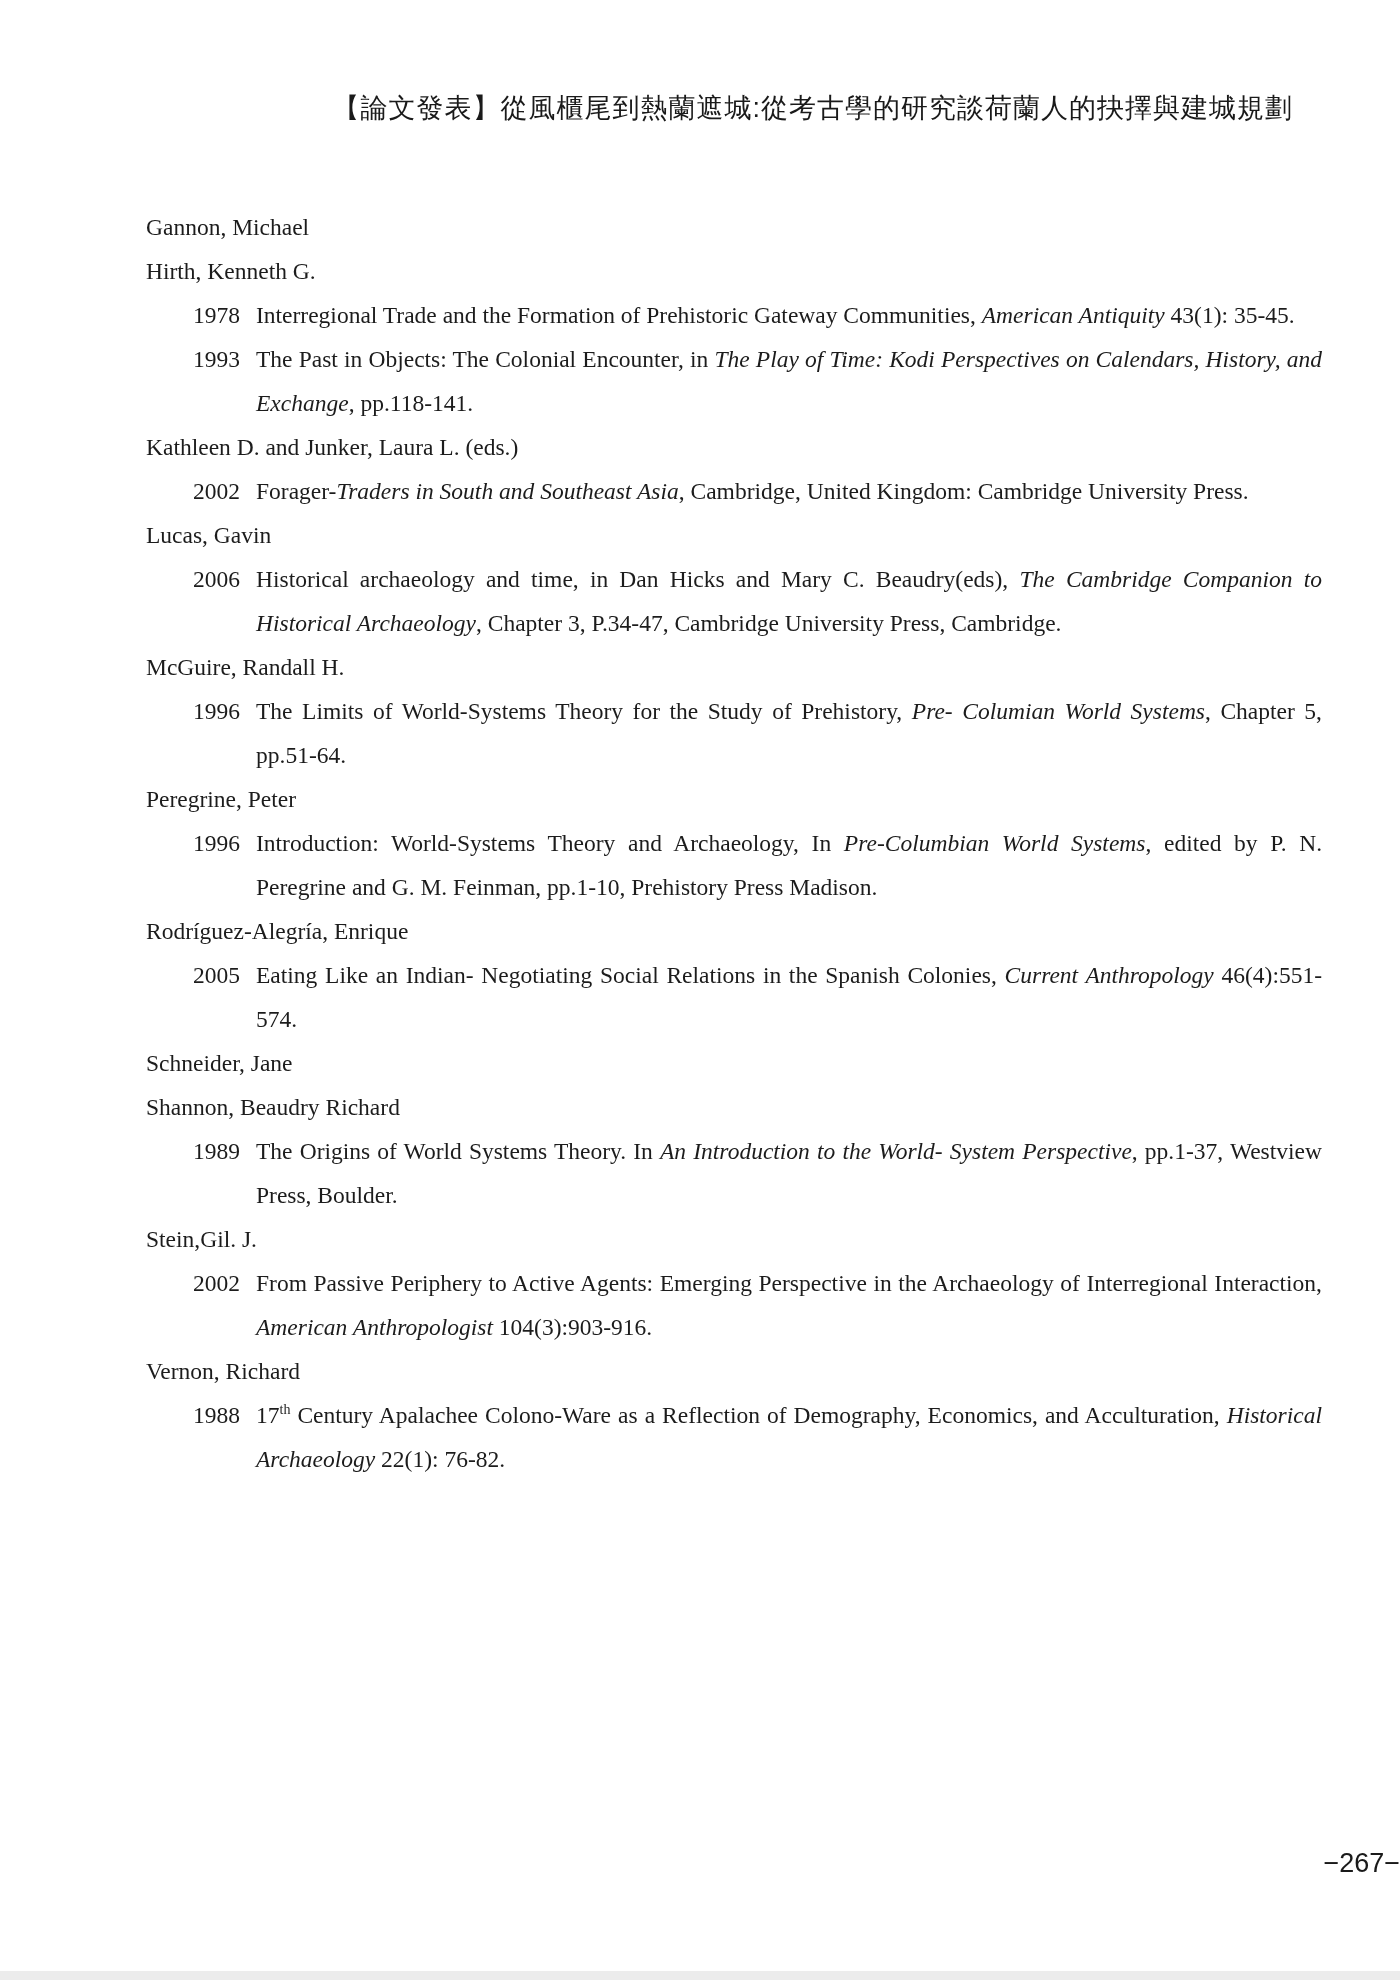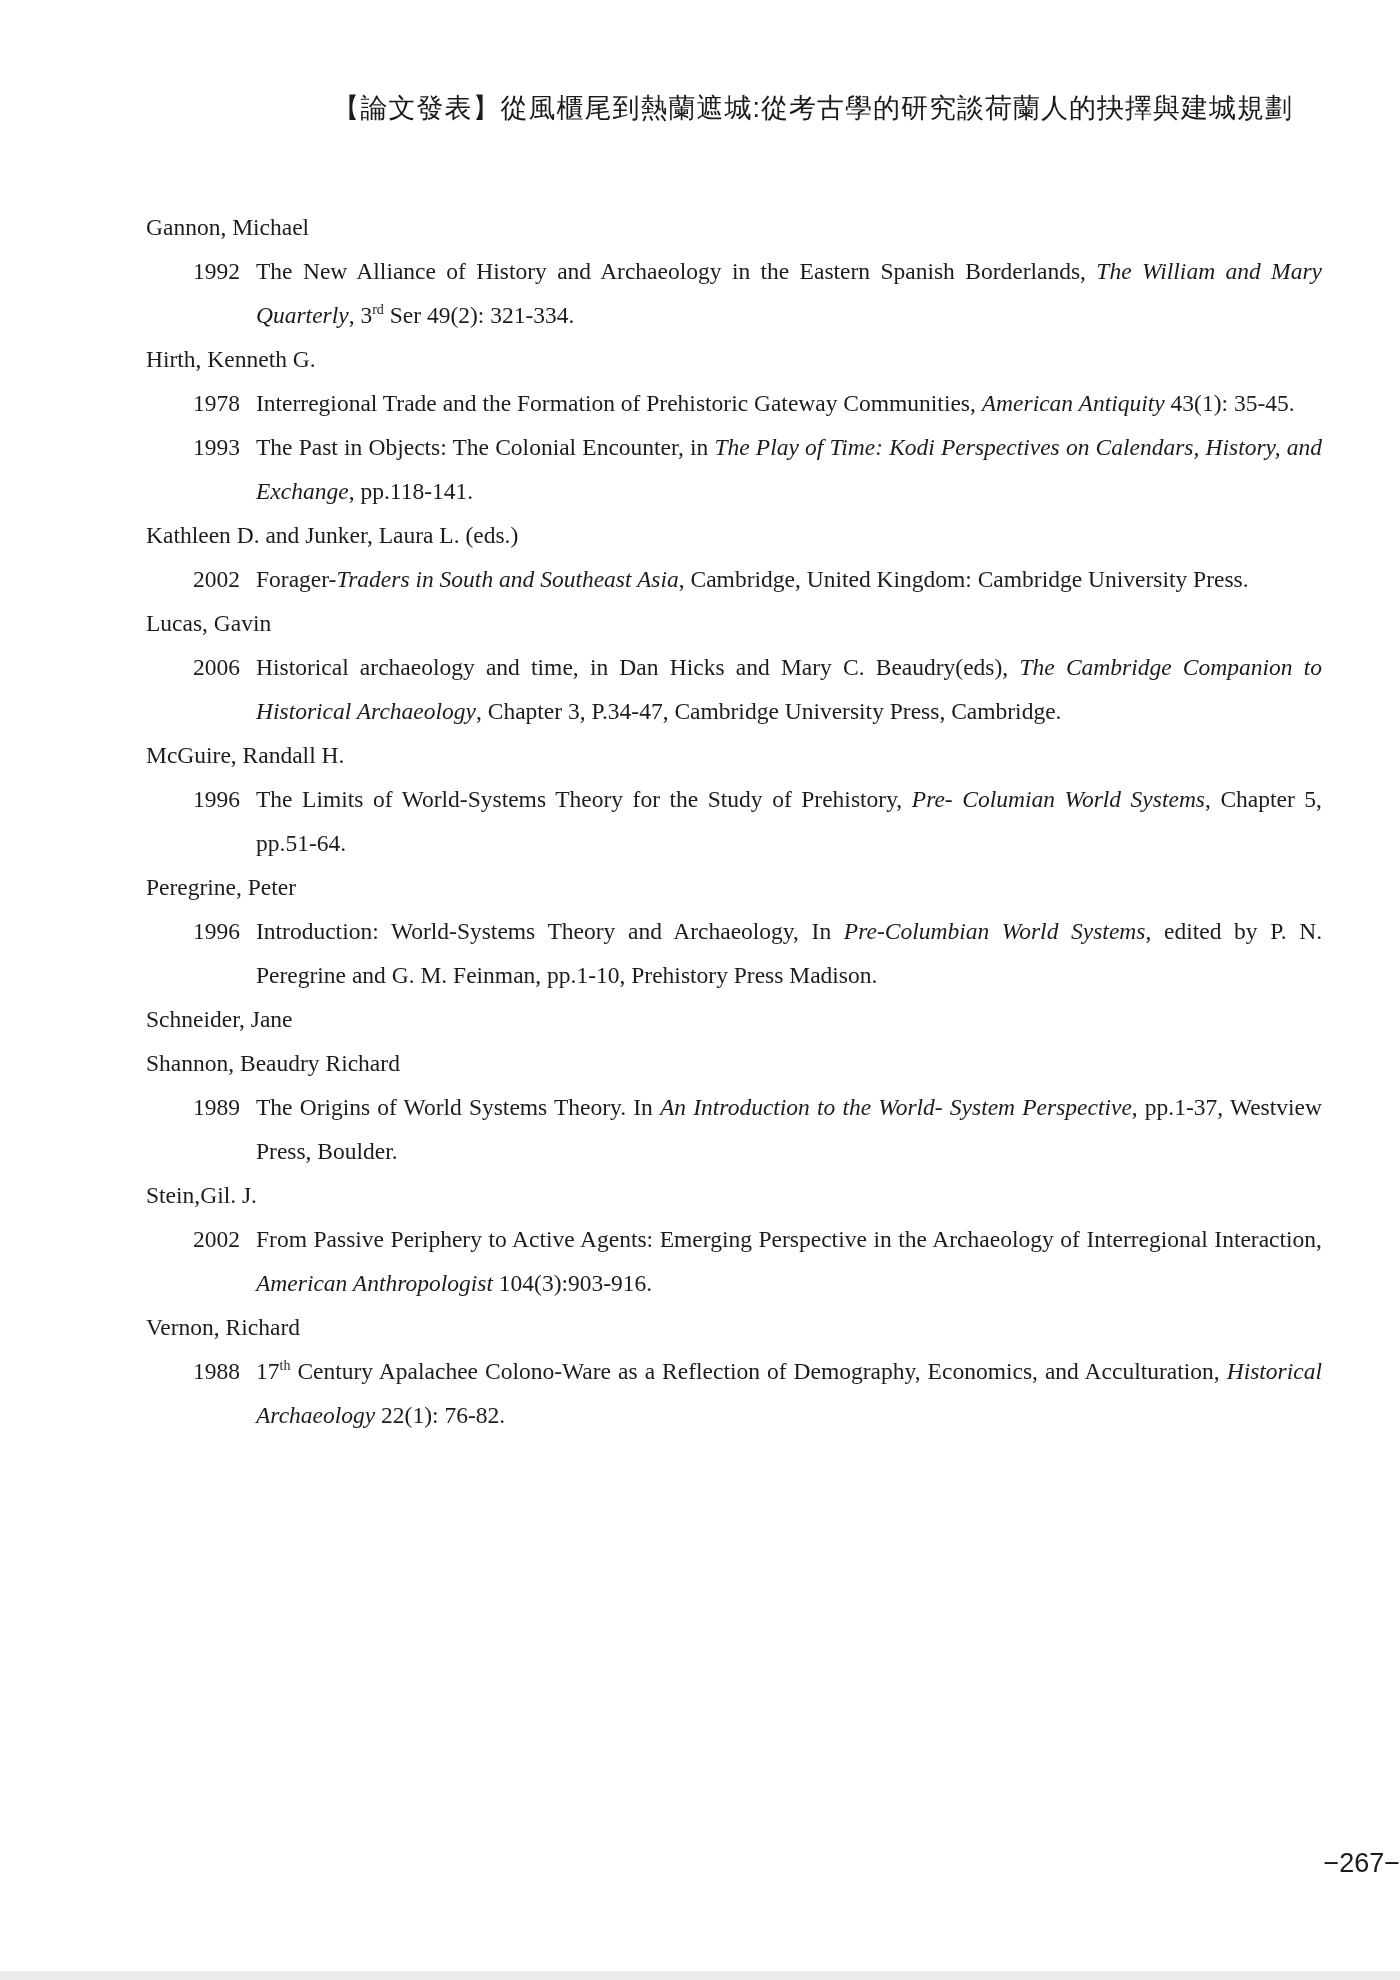--- a/index.html
+++ b/index.html
@@ -81,21 +81,20 @@
 <body>
 
 <div class="page">
   <div class="header">
     <span>【論文發表】從風櫃尾到熱蘭遮城:從考古學的研究談荷蘭人的抉擇與建城規劃</span>
   </div>
 
   <div class="bibliography" id="bibliography">
       <div class="entry">
         <div class="entry-author">Gannon, Michael</div>
-        <div class="entry-ref"><span class="year">1992</span><span>The New Alliance of History and Archaeology in the Eastern Spanish Borderlands, </span><i>The William and Mary Quarterly</i><span>, 3</span><sup>rd</sup><span> Ser 49(2): 321-334.</span></div>
       </div>
       <div class="entry">
         <div class="entry-author">Hirth, Kenneth G.</div>
         <div class="entry-ref"><span class="year">1978</span><span>Interregional Trade and the Formation of Prehistoric Gateway Communities, </span><i>American Antiquity</i><span> 43(1): 35-45.</span></div>
       </div>
       <div class="entry">
         <div class="entry-ref"><span class="year">1993</span><span>The Past in Objects: The Colonial Encounter, in </span><i>The Play of Time: Kodi Perspectives on Calendars, History, and Exchange</i><span>, pp.118-141.</span></div>
       </div>
       <div class="entry">
         <div class="entry-author">Kathleen D. and Junker, Laura L. (eds.)</div>
@@ -105,20 +104,24 @@
         <div class="entry-author">Lucas, Gavin</div>
         <div class="entry-ref"><span class="year">2006</span><span>Historical archaeology and time, in Dan Hicks and Mary C. Beaudry(eds), </span><i>The Cambridge Companion to Historical Archaeology</i><span>, Chapter 3, P.34-47, Cambridge University Press, Cambridge.</span></div>
       </div>
       <div class="entry">
         <div class="entry-author">McGuire, Randall H.</div>
         <div class="entry-ref"><span class="year">1996</span><span>The Limits of World-Systems Theory for the Study of Prehistory, </span><i>Pre- Columian World Systems</i><span>, Chapter 5, pp.51-64.</span></div>
       </div>
       <div class="entry">
         <div class="entry-author">Peregrine, Peter</div>
         <div class="entry-ref"><span class="year">1996</span><span>Introduction: World-Systems Theory and Archaeology, In </span><i>Pre-Columbian World Systems</i><span>, edited by P. N. Peregrine and G. M. Feinman, pp.1-10, Prehistory Press Madison.</span></div>
+      </div>
+      <div class="entry">
+        <div class="entry-author">Rodríguez-Alegría, Enrique</div>
+        <div class="entry-ref"><span class="year">2005</span><span>Eating Like an Indian- Negotiating Social Relations in the Spanish Colonies, </span><i>Current Anthropology</i><span> 46(4):551-574.</span></div>
       </div>
       <div class="entry">
         <div class="entry-author">Schneider, Jane</div>
       </div>
       <div class="entry">
         <div class="entry-author">Shannon, Beaudry Richard</div>
         <div class="entry-ref"><span class="year">1989</span><span>The Origins of World Systems Theory. In </span><i>An Introduction to the World- System Perspective</i><span>, pp.1-37, Westview Press, Boulder.</span></div>
       </div>
       <div class="entry">
         <div class="entry-author">Stein,Gil. J.</div>

